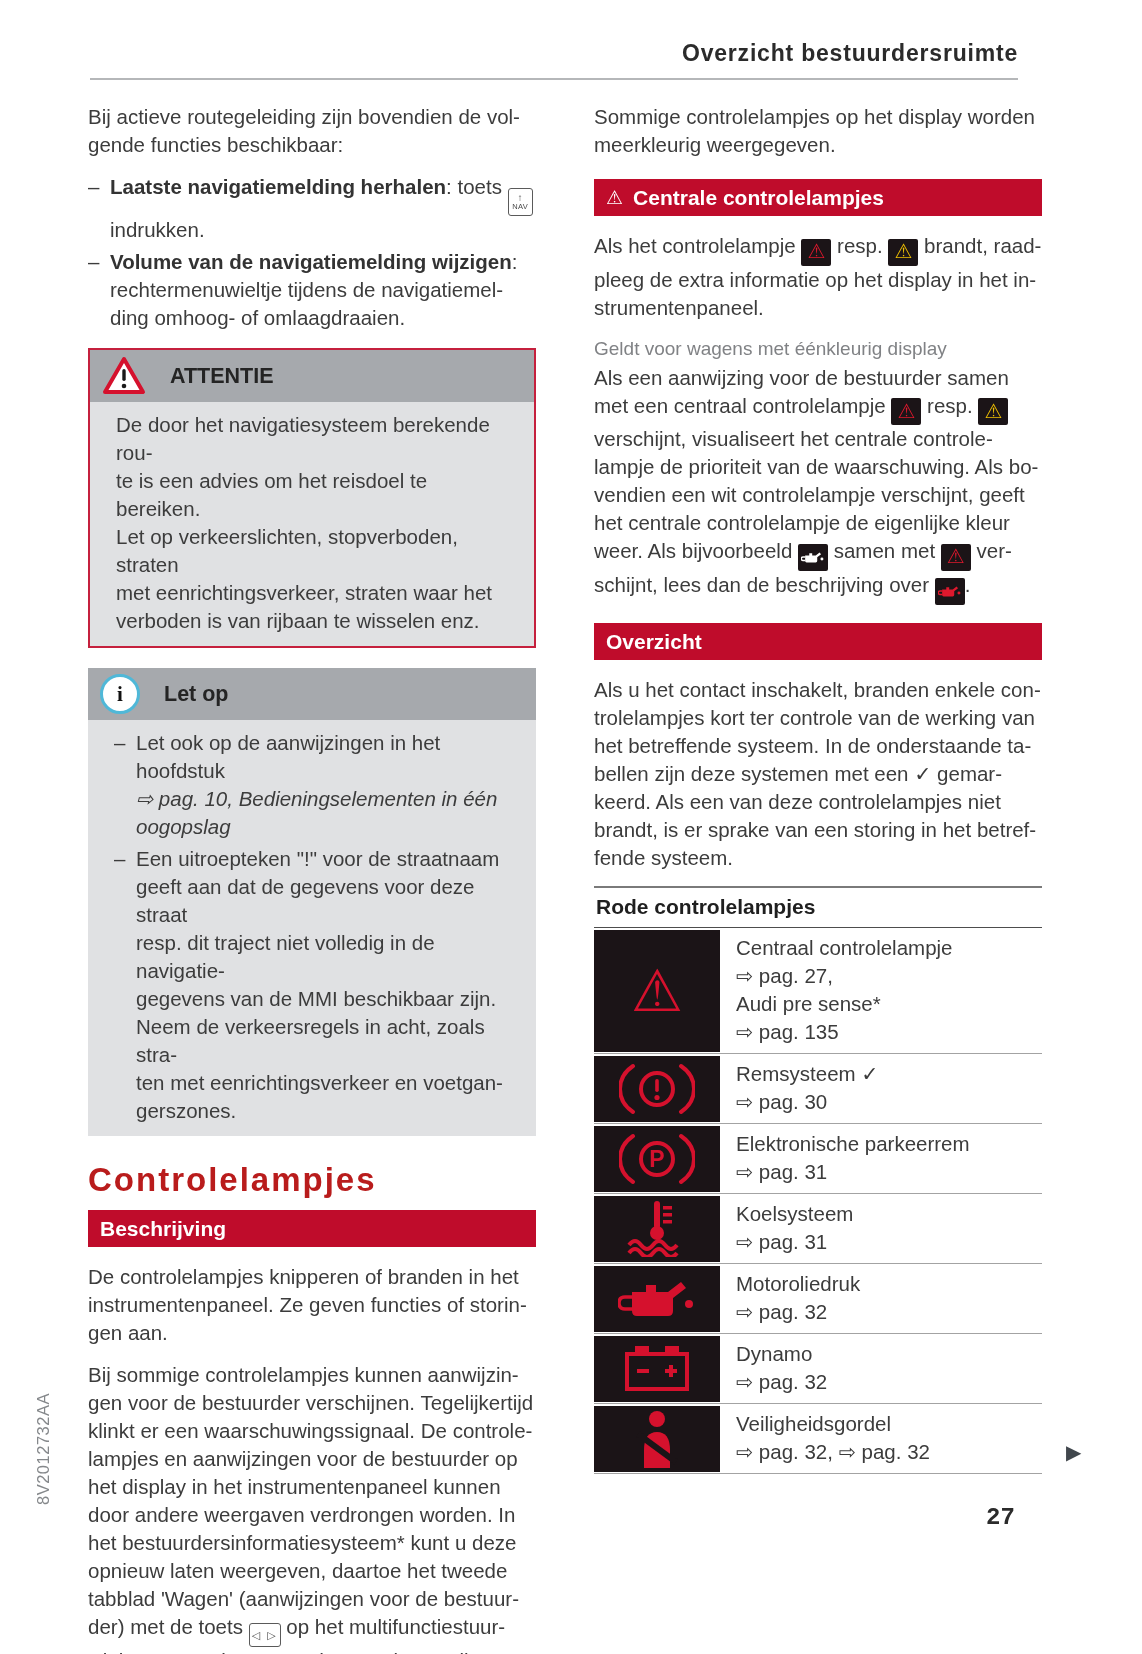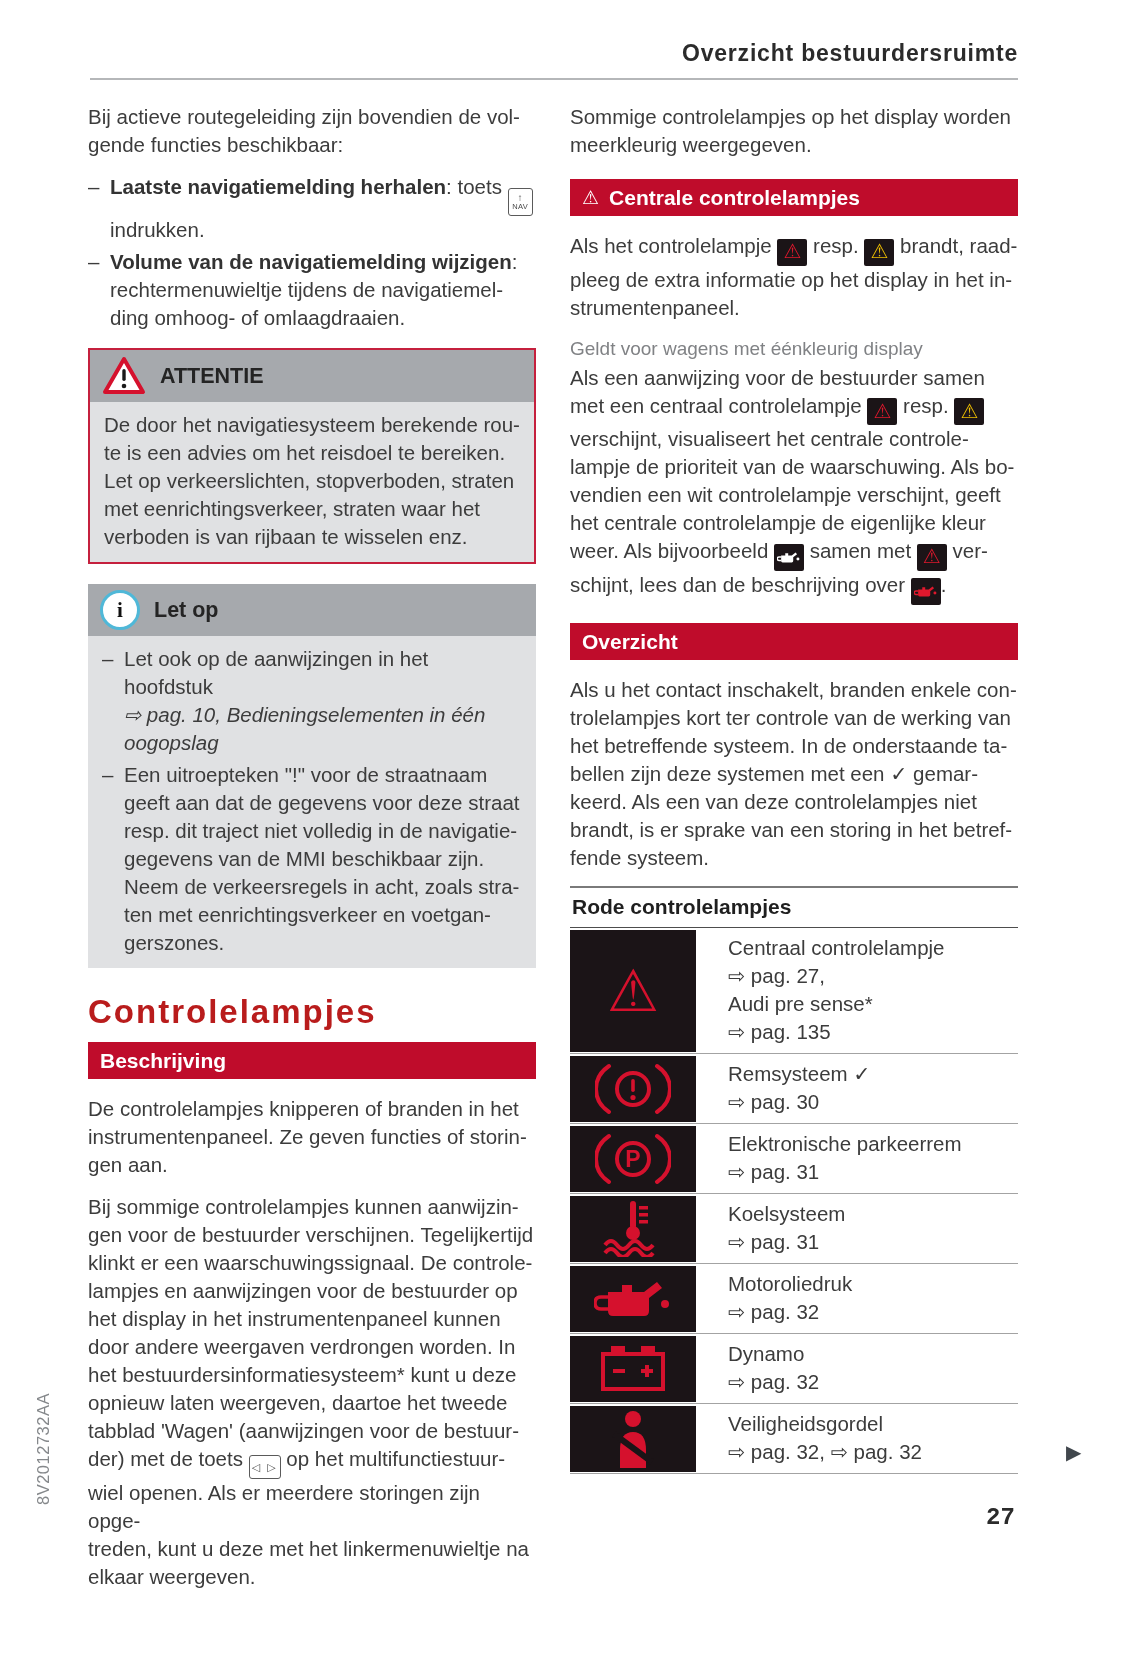--- a/index.html
+++ b/index.html
@@ -16,45 +16,45 @@
   .header-rule{position:absolute;left:90px;top:78px;width:928px;height:2px;background:#b5b7b9;}
   .doc-code{
     position:absolute;left:34px;top:1505px;transform:rotate(-90deg);transform-origin:0 0;
     white-space:nowrap;font-size:16.5px;color:#85888b;letter-spacing:0.5px;
   }
   .page-number{position:absolute;left:986px;top:1504px;font-size:24px;font-weight:bold;color:#2b2b2b;font-family:Liberation Mono, monospace;}
   .cont-arrow{position:absolute;left:1066px;top:1440px;font-size:20px;color:#41474d;}
   
   .col{position:absolute;top:103px;width:448px;font-size:20.5px;line-height:28px;}
   .col-left{left:88px;}
-  .col-right{left:570px;}
+  .col-right{left:594px;}
   p.para{margin:0 0 14px;}
   b{color:#333;}
   
   .dash-item{display:flex;margin-top:4px;}
   .dash{width:22px;flex:none;}
   .dash-body{flex:1;}
   
   .redbar{
     background:#bf0c2b;color:#fff;font-weight:bold;font-size:21px;height:37px;
     display:flex;align-items:center;padding:0 12px;margin:8px 0 16px;
   }
   .redbar .warn-white{font-size:19px;margin-right:10px;font-weight:normal;line-height:1;}
   
   h1.section{
     font-size:33px;font-weight:bold;color:#b91c1c;letter-spacing:2px;
     margin:26px 0 12px;line-height:1.1;
   }
   
   .notice{border:2px solid #c5203d;margin:16px 0 0;}
   .box-header{
-    background:#a6a9ad;display:flex;align-items:center;gap:14px;
+    background:#a6a9ad;display:flex;align-items:center;gap:24px;
     padding:6px 12px;font-weight:bold;font-size:21.5px;color:#242424;
   }
-  .box-body{background:#e0e1e3;padding:9px 14px 11px;}
+  .box-body{background:#e0e1e3;padding:9px 26px 11px;}
   .info-box{margin:20px 0 0;}
   .info-circle{
     width:34px;height:34px;border-radius:50%;background:#fff;border:3px solid #4fb8d8;
     display:flex;align-items:center;justify-content:center;flex:none;
     font-family:"Liberation Serif",serif;font-size:21px;font-weight:bold;color:#111;
   }
   
   .chip{
     display:inline-flex;width:30px;height:27px;background:#1b1417;border-radius:2px;
     align-items:center;justify-content:center;vertical-align:-6px;
@@ -78,21 +78,21 @@
   .tbl-header{
     font-weight:bold;font-size:21px;color:#1f1f1f;
     border-top:2px solid #7a7a7a;border-bottom:1.5px solid #4d4d4d;
     padding:5px 0 6px 2px;
   }
   .tr{display:flex;border-bottom:1px solid #a3a3a3;align-items:stretch;}
   .icon-cell{
     width:126px;flex:none;background:#1b1417;display:flex;align-items:center;
     justify-content:center;margin:1.5px 0;
   }
-  .text-cell{padding:6px 0 7px 32px;font-size:20.5px;line-height:28px;}
+  .text-cell{padding:6px 0 7px 16px;font-size:20.5px;line-height:28px;}
   .text-cell .ref{}
   .glyph-warn-big{font-size:58px;line-height:1;color:#d5112d;}
 </style>
 </head>
 <body>
 
 <div class="header-title">Overzicht bestuurdersruimte</div>
 <div class="header-rule"></div>
 <div class="doc-code">8V2012732AA</div>
 <div class="page-number">27</div>

